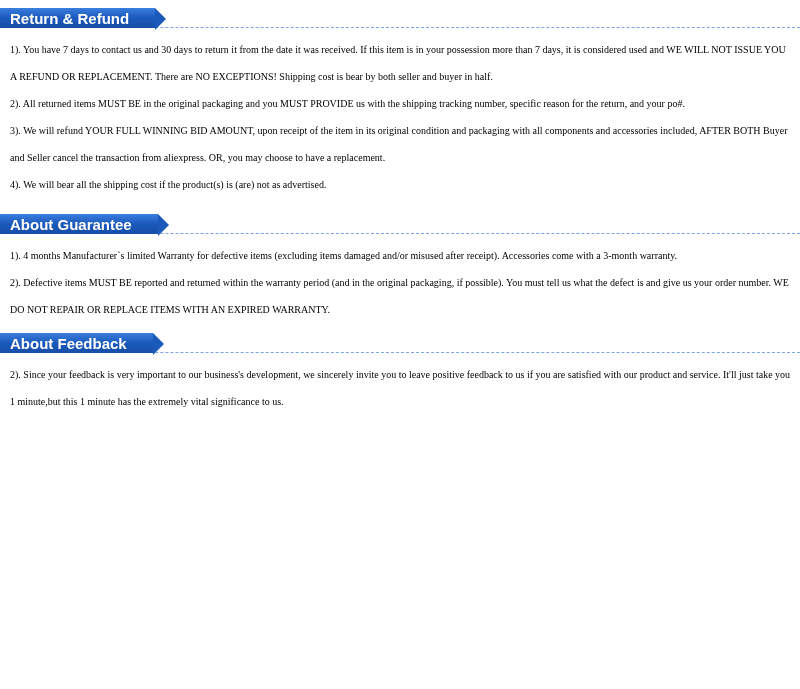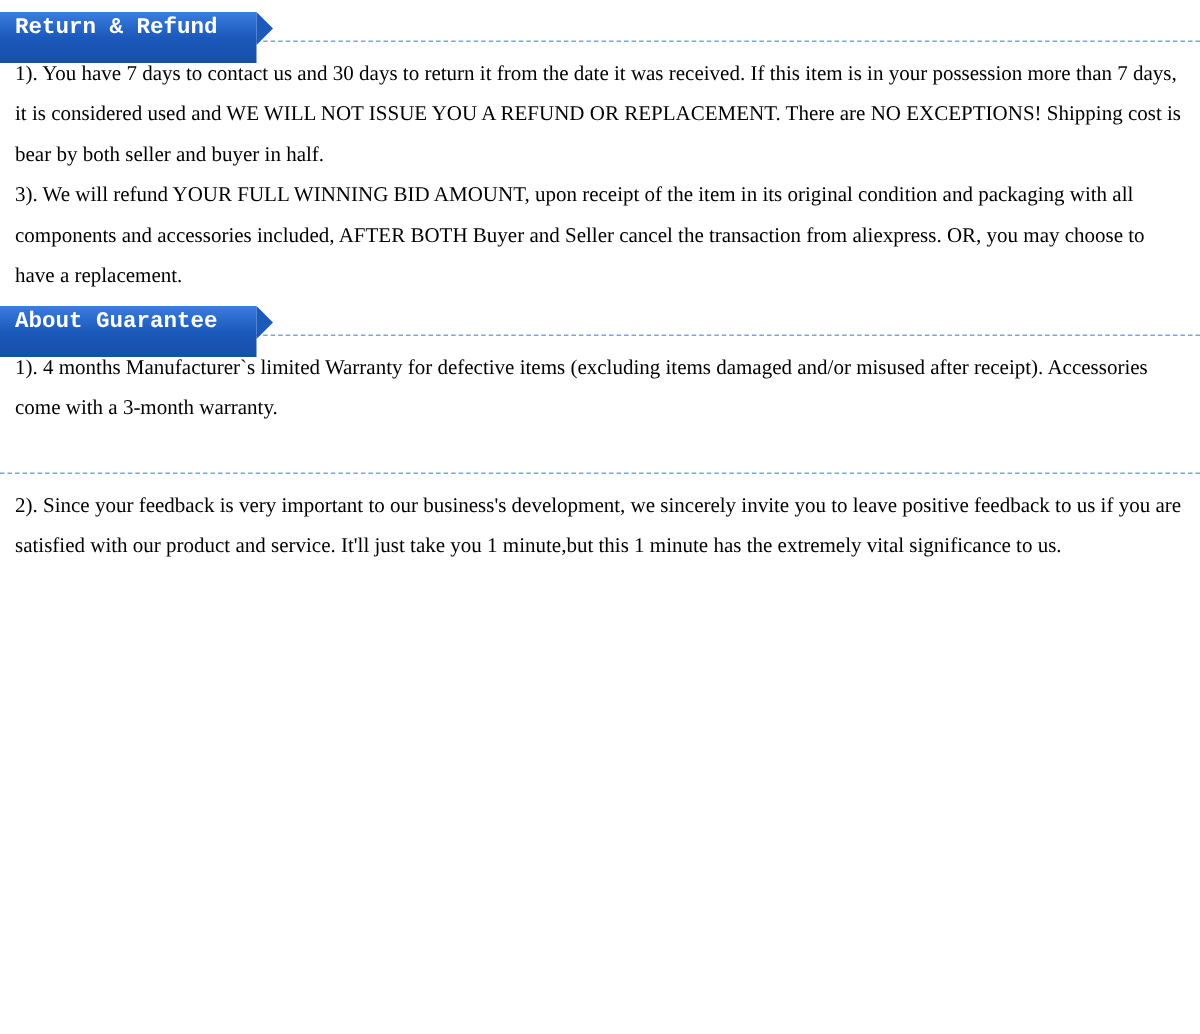--- a/index.html
+++ b/index.html
@@ -24,27 +24,27 @@
   
   .section-header {
     position: relative;
     height: 22px;
     margin: 0;
     padding: 0;
   }
   .section-header .banner {
     position: relative;
     display: inline-block;
-    height: 34px;
+    height: 20px;
     line-height: 22px;
     padding: 0 26px 0 10px;
     background: #1e5fc4;
     background: linear-gradient(to bottom, #3a7ede 0%, #1b59bb 50%, #174ea8 100%);
     color: #ffffff;
-    font-family: Liberation Mono, monospace;
+    font-family: Liberation Sans, sans-serif;
     font-size: 15px;
     font-weight: bold;
     white-space: nowrap;
     z-index: 2;
   }
   .section-header .banner:after {
     content: "";
     position: absolute;
     top: 0;
     right: -11px;
@@ -63,57 +63,61 @@
     border-bottom: 1px dashed #7aa5e0;
     z-index: 1;
   }
 
   
   .body-block {
     padding: 6px 8px 0 10px;
   }
   .body-block p {
     margin: 0 0 0 0;
-    font-size: 14px;
+    font-size: 10px;
     line-height: 27px;
     text-align: left;
     color: #000000;
   }
   .sec-return { margin-top: 8px; }
-  .sec-guarantee { margin-top: 6px; }
+  .sec-guarantee { margin-top: 16px; }
   .sec-feedback { margin-top: 10px; }
 </style>
 </head>
 <body>
 
 <div class="page">
 
   <div class="section sec-return">
     <div class="section-header">
       <div class="rule"></div>
       <div class="banner">Return &amp; Refund</div>
     </div>
     <div class="body-block">
       <p>1).  You have 7 days to contact us and 30 days to return it from the date it was received. If this item is in your possession more than 7 days, it is considered used and WE WILL NOT ISSUE YOU A REFUND OR REPLACEMENT. There are NO EXCEPTIONS! Shipping cost is bear by both seller and buyer in half.</p>
+      <p>2).  All returned items MUST BE in the original packaging and you MUST PROVIDE us with the shipping tracking number, specific reason for the return, and your po#.</p>
       <p>3).  We will refund YOUR FULL WINNING BID AMOUNT, upon receipt of the item in its original condition and packaging with all components and accessories included, AFTER BOTH Buyer and Seller cancel the transaction from aliexpress. OR, you may choose to have a replacement.</p>
+      <p>4).   We will bear all the shipping cost if the product(s) is (are) not as advertised.</p>
     </div>
   </div>
 
   <div class="section sec-guarantee">
     <div class="section-header">
       <div class="rule"></div>
       <div class="banner">About Guarantee</div>
     </div>
     <div class="body-block">
       <p>1).  4 months Manufacturer`s limited Warranty for defective items (excluding items damaged and/or misused after receipt). Accessories come with a 3-month warranty.</p>
+      <p>2).  Defective items MUST BE reported and returned within the warranty period (and in the original packaging, if possible). You must tell us what the defect is and give us your order number. WE DO NOT REPAIR OR REPLACE ITEMS WITH AN EXPIRED WARRANTY.</p>
     </div>
   </div>
 
   <div class="section sec-feedback">
     <div class="section-header">
       <div class="rule"></div>
+      <div class="banner">About Feedback</div>
     </div>
     <div class="body-block">
       <p>2).  Since your feedback is very important to our business's development, we sincerely invite you to leave positive feedback to us if you are satisfied with our product and service. It'll just take you 1 minute,but this 1 minute has the extremely vital significance to us.</p>
     </div>
   </div>
 
 </div>
 
 </body></html>

